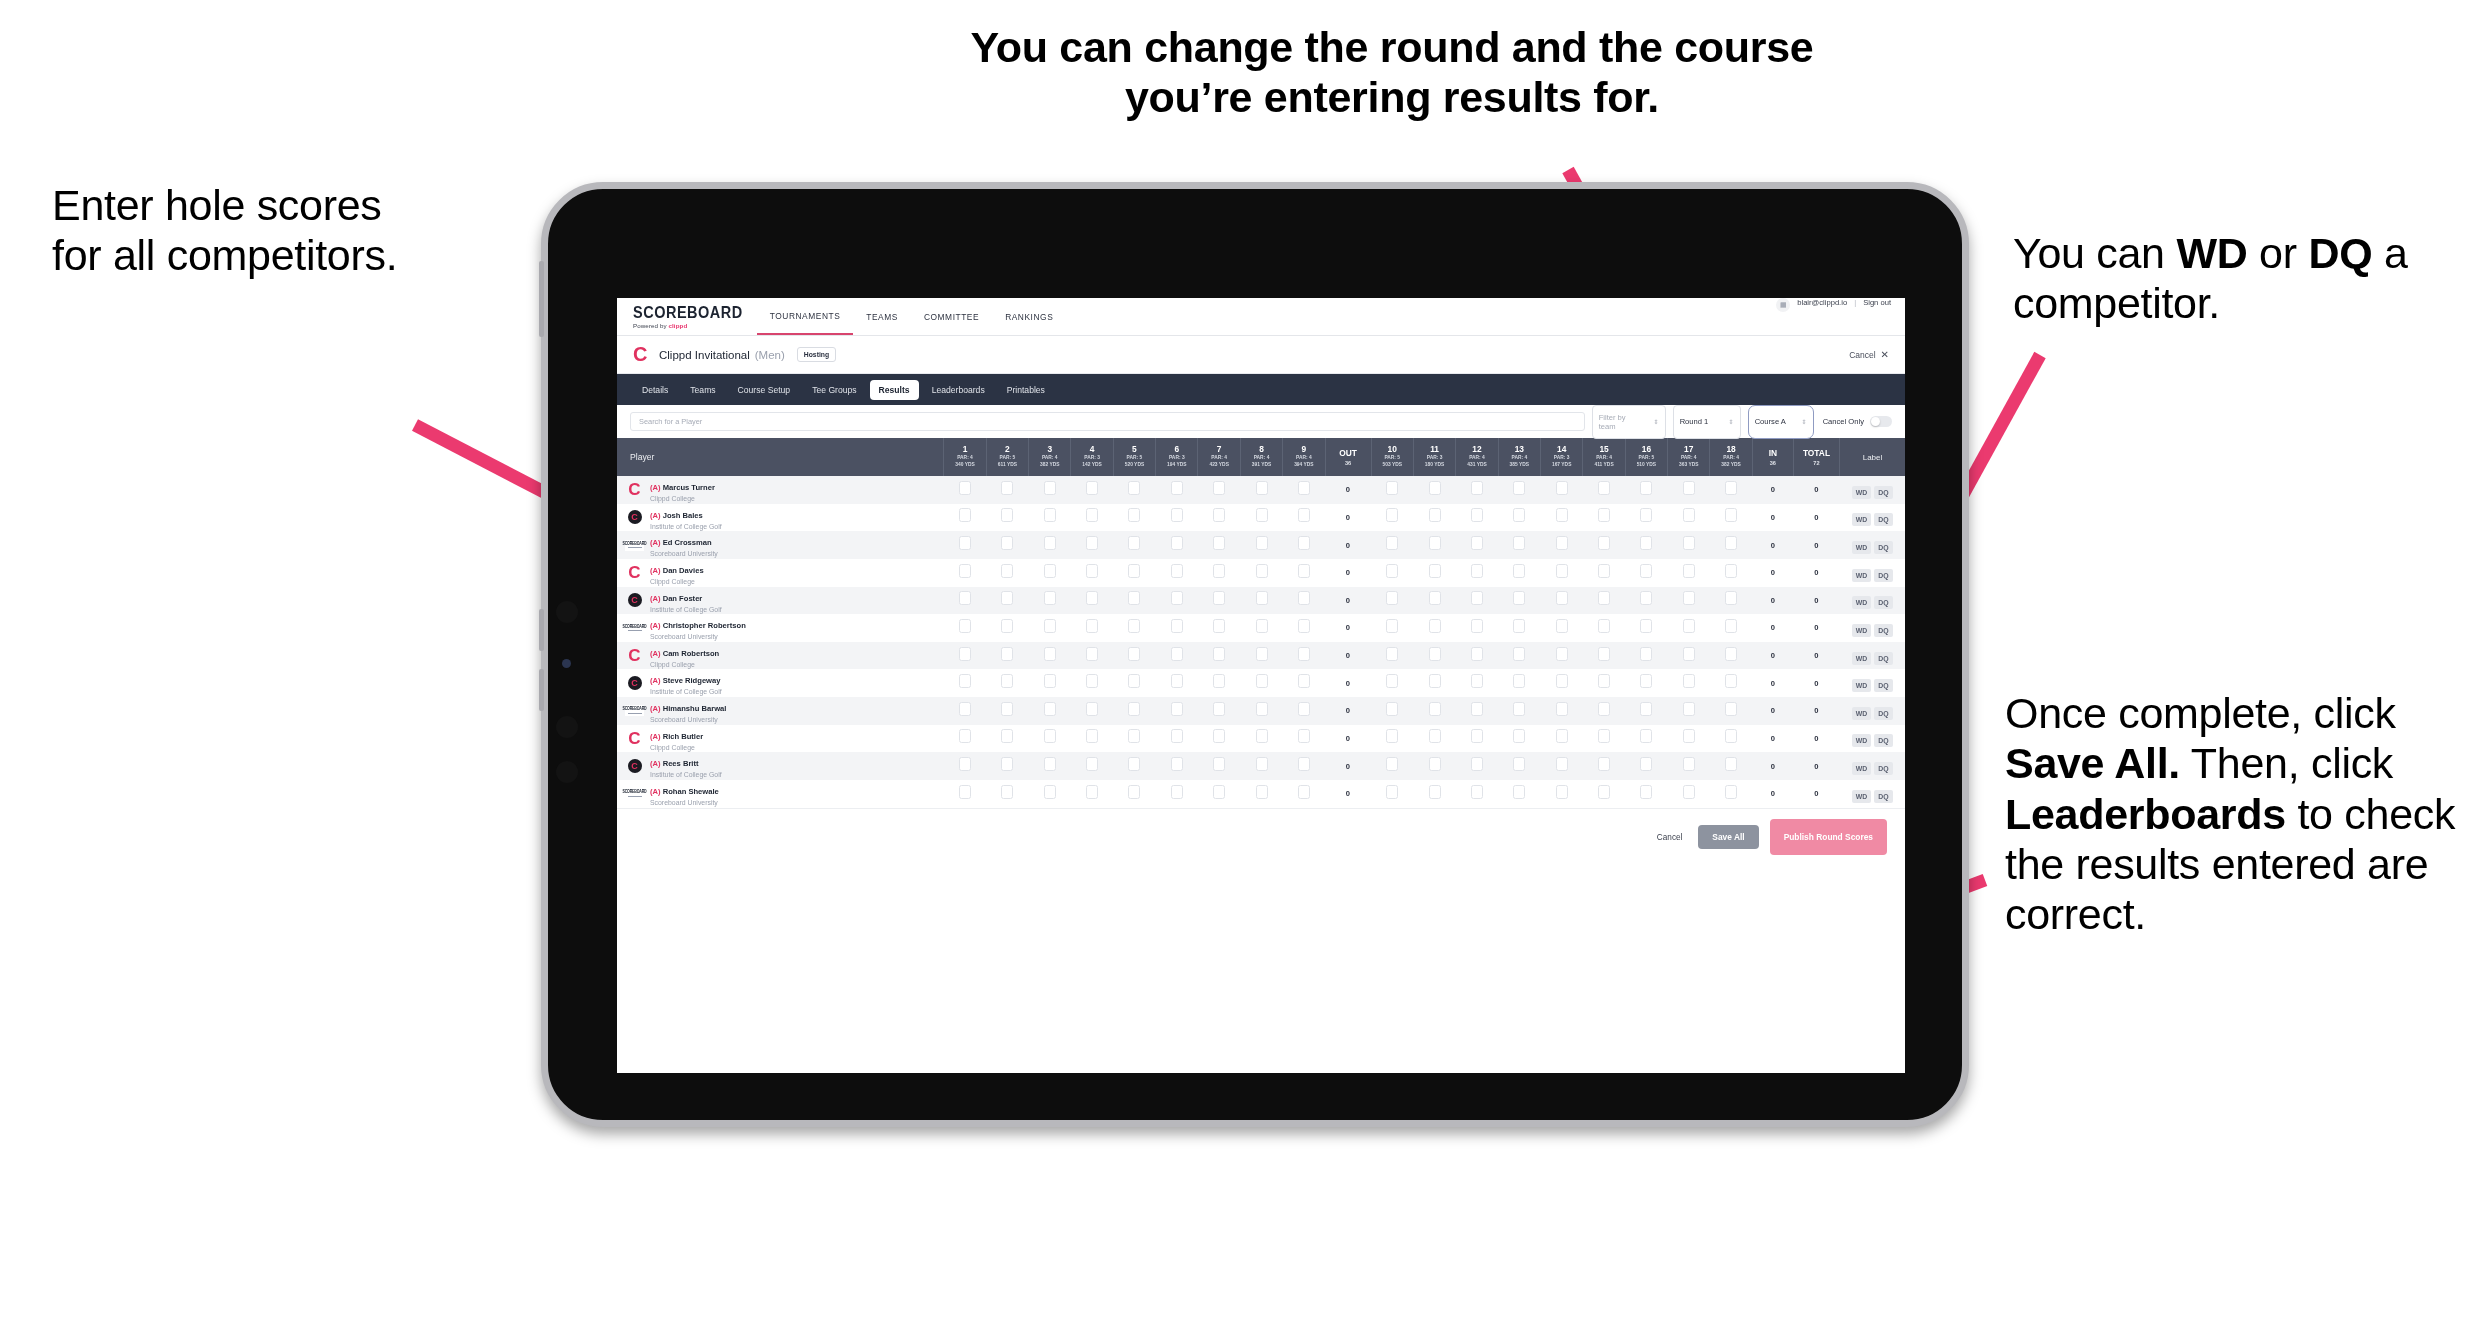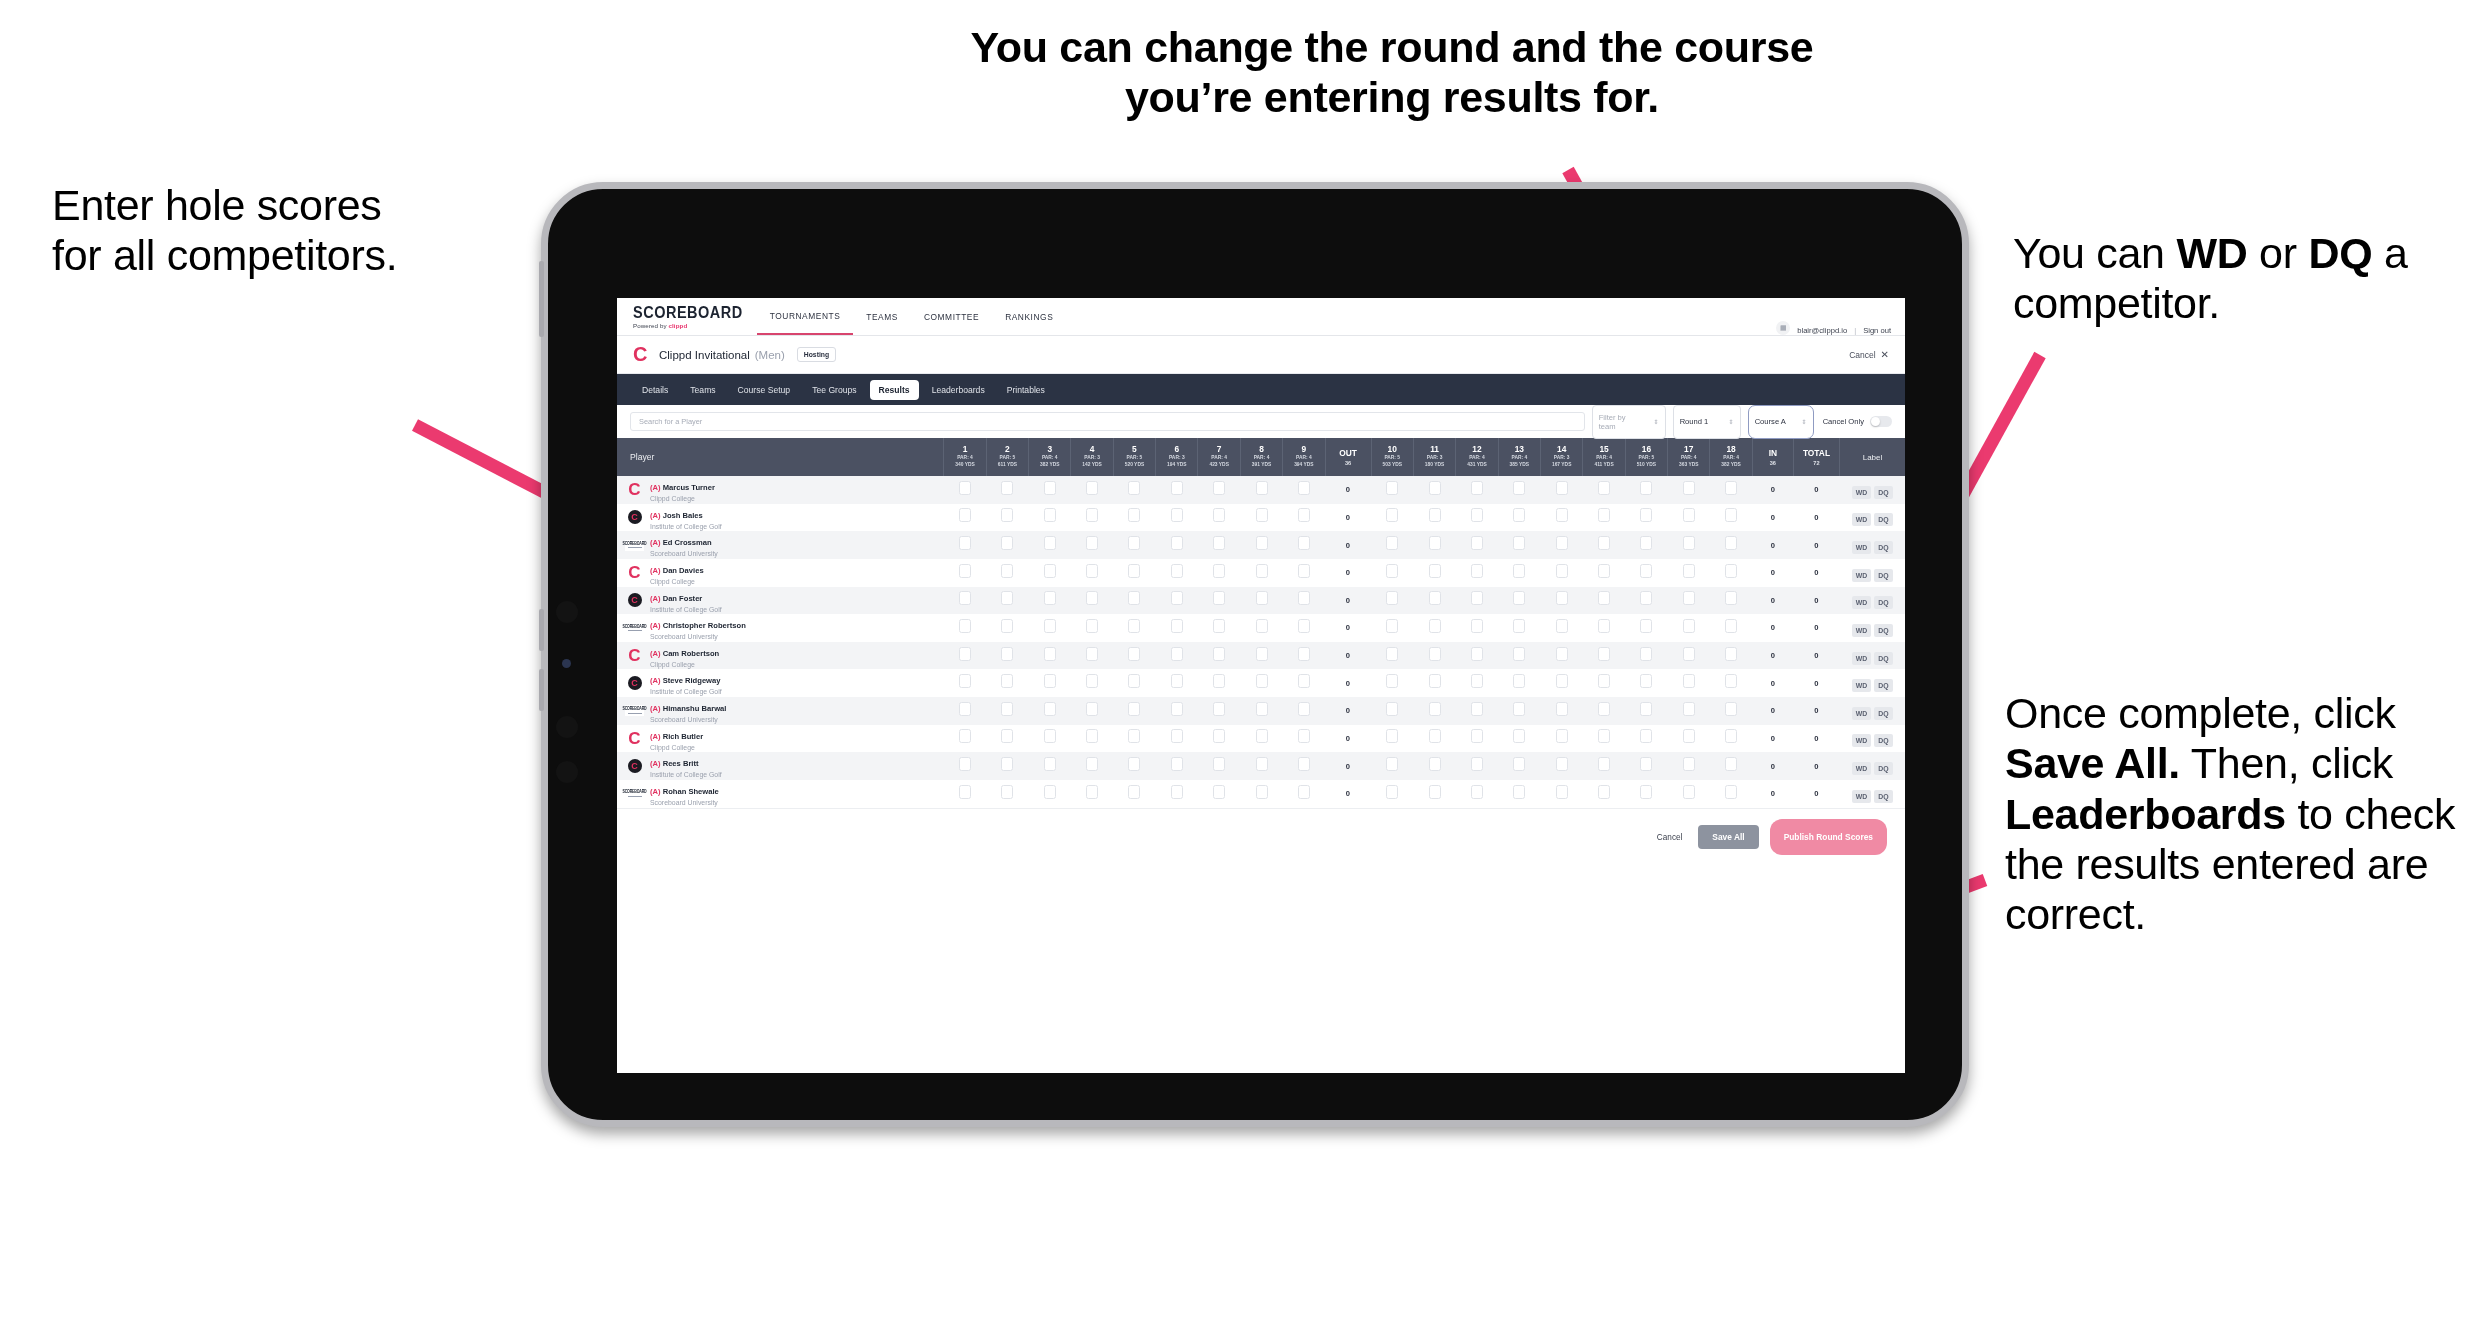--- a/index.html
+++ b/index.html
@@ -61,21 +61,21 @@
             border-bottom: 1px solid #e4e6ea; padding-left: 16px; }
   .brand { display: flex; flex-direction: column; justify-content: center; padding-right: 14px; }
   .brand-main { font-size: 14.5px; font-weight: bold; letter-spacing: 0.5px; color: #1c2330;
                 font-family: "Liberation Sans", sans-serif; transform: scaleY(1.12); }
   .brand-sub { font-size: 6.2px; color: #3a3f4c; margin-top: 2.5px; letter-spacing: 0.1px; }
   .brand-sub em { color: #e8336d; font-style: normal; font-weight: bold; }
   .topnav-items { display: flex; align-items: stretch; }
   .tn-item { display: flex; align-items: center; padding: 0 13px; font-size: 8.4px;
              letter-spacing: 0.55px; color: #2d3240; font-weight: 500; cursor: pointer; }
   .tn-item.active { border-bottom: 2px solid #d8456e; }
-  .topnav-right { margin-left: auto; display: flex; align-items: flex-end; padding-right: 14px; gap: 7px; }
+  .topnav-right { margin-left: auto; display: flex; align-items: flex-start; padding-right: 14px; gap: 7px; }
   .grid-ic { width: 14px; height: 14px; border-radius: 50%; background: #f1f2f4;
              display: flex; align-items: center; justify-content: center; font-size: 7px; color: #8d93a0; }
   .user-txt { font-size: 7.6px; color: #3a3f4c; }
   .sep-txt { font-size: 7.6px; color: #b6bac3; }
   .signout { font-size: 7.6px; color: #3a3f4c; cursor: pointer; }
 
   
   .tourrow { height: 38px; background: #fff; display: flex; align-items: center;
              padding: 0 16px; border-bottom: 1px solid #e8eaee; }
   .clogo { width: 17px; height: 17px; margin-right: 9px; position: relative; }
@@ -152,21 +152,21 @@
              background: #e6e8ec; padding: 3px 4px; border-radius: 2px; cursor: pointer; }
   .dq { margin-left: 3px; }
 
   
   .foot { height: 58px; background: #fff; display: flex; align-items: center;
           justify-content: flex-end; padding-right: 18px; gap: 11px; border-top: 1px solid #eceef1; }
   .btn-cancel { font-size: 8.2px; color: #3a3f4c; cursor: pointer; padding: 0 5px; }
   .btn-save { font-size: 8.4px; font-weight: bold; color: #fff; background: #8d939f;
               border-radius: 4px; padding: 7px 14px; cursor: pointer; }
   .btn-pub { font-size: 8.4px; font-weight: bold; color: #fff; background: #f08aa4;
-             border-radius: 12px; padding: 13px 14px; cursor: pointer; }
+             border-radius: 4px; padding: 13px 14px; cursor: pointer; }
 </style>
 </head>
 <body>
 
 <div class="stage">
 
   <div class="anno" id="anno-top">You can change the round and the course you’re entering results for.</div>
   <div class="anno" id="anno-left">Enter hole scores for all competitors.</div>
   <div class="anno" id="anno-wd"><span>You can </span><b>WD</b><span> or </span><b>DQ</b><span> a competitor.</span></div>
   <div class="anno" id="anno-save"><span>Once complete, click </span><b>Save All.</b><span> Then, click </span><b>Leaderboards</b><span> to check the results entered are correct.</span></div>

